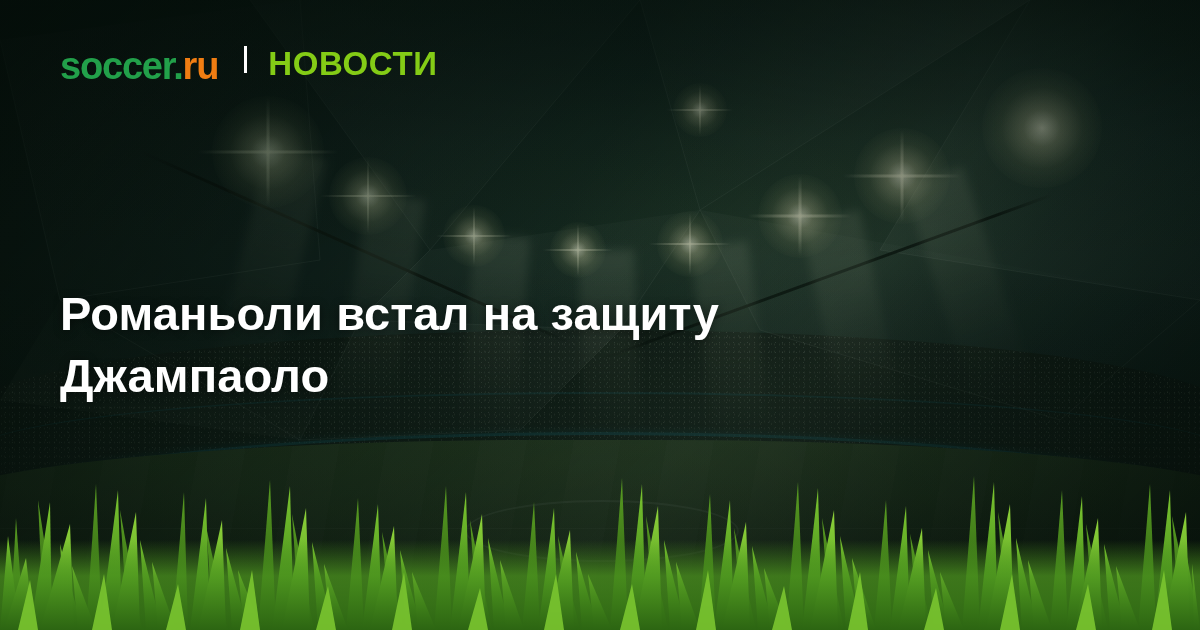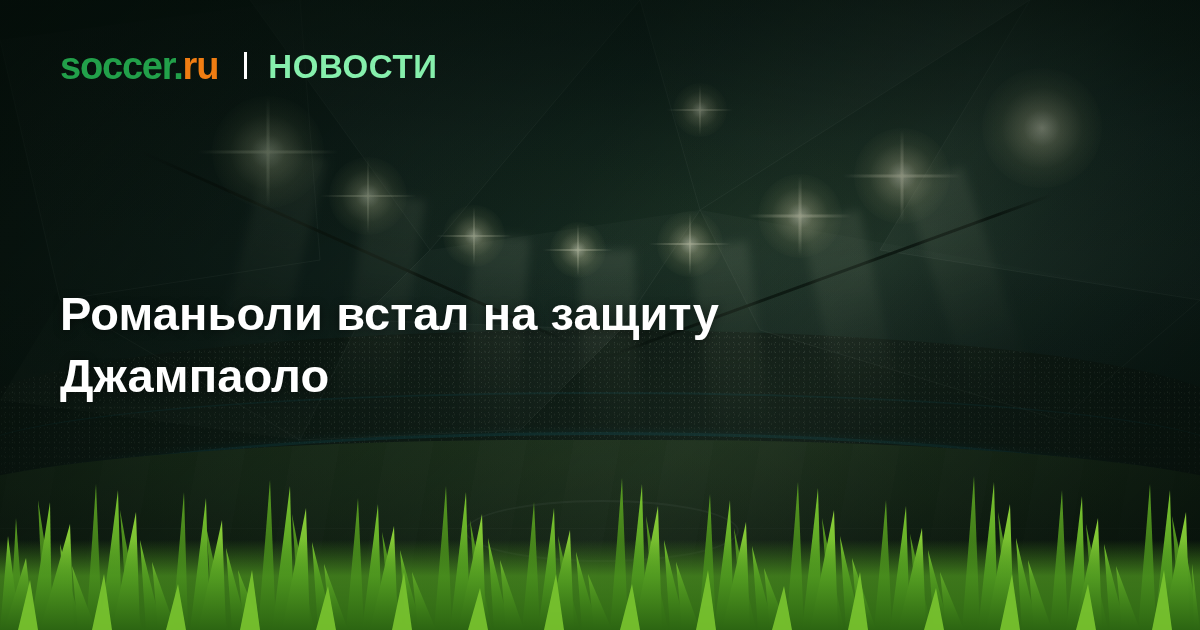--- a/index.html
+++ b/index.html
@@ -236,21 +236,21 @@
   .content {
     position: absolute;
     inset: 0;
   }
 
   .brand-bar {
     position: absolute;
     left: 60px;
     top: 47px;
     display: flex;
-    align-items: center;
+    align-items: flex-start;
     gap: 0;
     white-space: nowrap;
   }
   .logo {
     font-size: 38px;
     font-weight: bold;
     letter-spacing: -1.2px;
     line-height: 1;
   }
   .logo-soccer { color: #22a04a; }
@@ -260,21 +260,21 @@
   .brand-sep {
     display: inline-block;
     width: 3px;
     height: 27px;
     background: #ffffff;
     margin: 0 21px 0 26px;
     position: relative;
     top: -1px;
   }
   .section-label {
-    color: #86efac;
+    color: #84cc16;
     font-size: 33px;
     font-weight: bold;
     letter-spacing: 0.6px;
     line-height: 1;
   }
 
   .headline {
     position: absolute;
     left: 60px;
     top: 252px;

